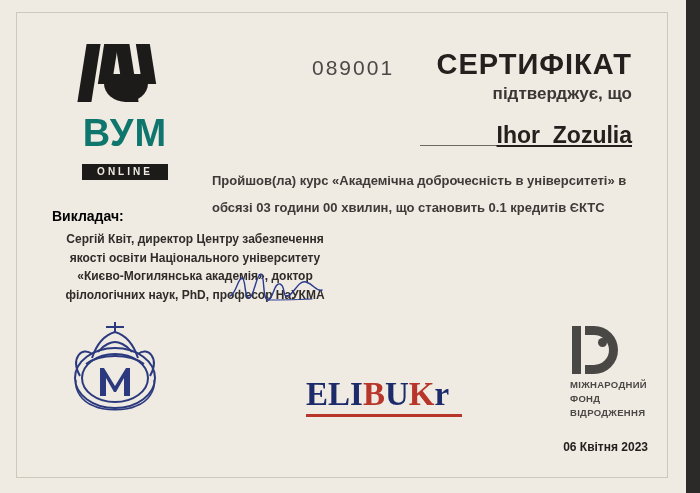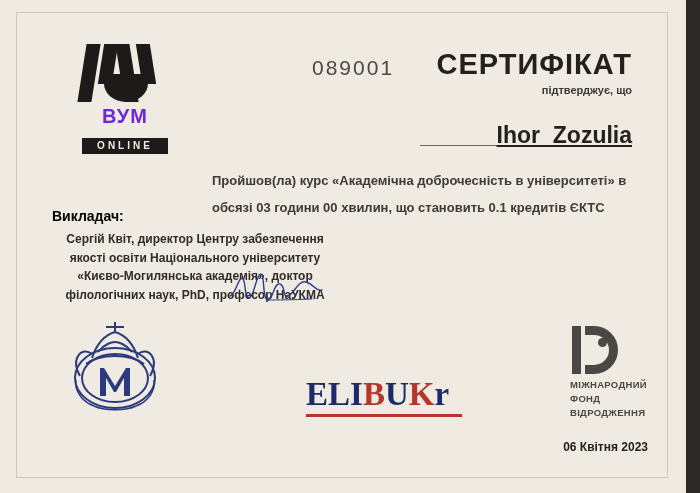--- a/index.html
+++ b/index.html
@@ -66,25 +66,25 @@
     left: 22px;
     top: 30px;
     width: 44px;
     height: 28px;
     border-bottom-left-radius: 26px 22px;
     border-bottom-right-radius: 26px 22px;
     background: #1d1b19;
   }
   .logo-text {
     text-align: center;
-    font-size: 20px;
+    font-size: 38px;
     font-weight: bold;
     letter-spacing: 1px;
-    color: #6d28d9;
-    margin-top: 4px;
+    color: #0f766e;
+    margin-top: 12px;
     line-height: 1;
   }
   .logo-sub {
     margin: 12px auto 0;
     width: 86px;
     background: #1d1b19;
     color: #efeae2;
     font-size: 10px;
     letter-spacing: 3px;
     text-align: center;
@@ -108,21 +108,21 @@
     font-size: 29px;
     font-weight: bold;
     letter-spacing: 1px;
     color: #23201d;
     text-align: right;
   }
   .subtitle {
     position: absolute;
     right: 68px;
     top: 84px;
-    font-size: 11px;
+    font-size: 17px;
     font-weight: bold;
     color: #3a3734;
     text-align: right;
     padding-left: 34px;
   }
 
   
   .recipient-line {
     position: absolute;
     left: 420px;

